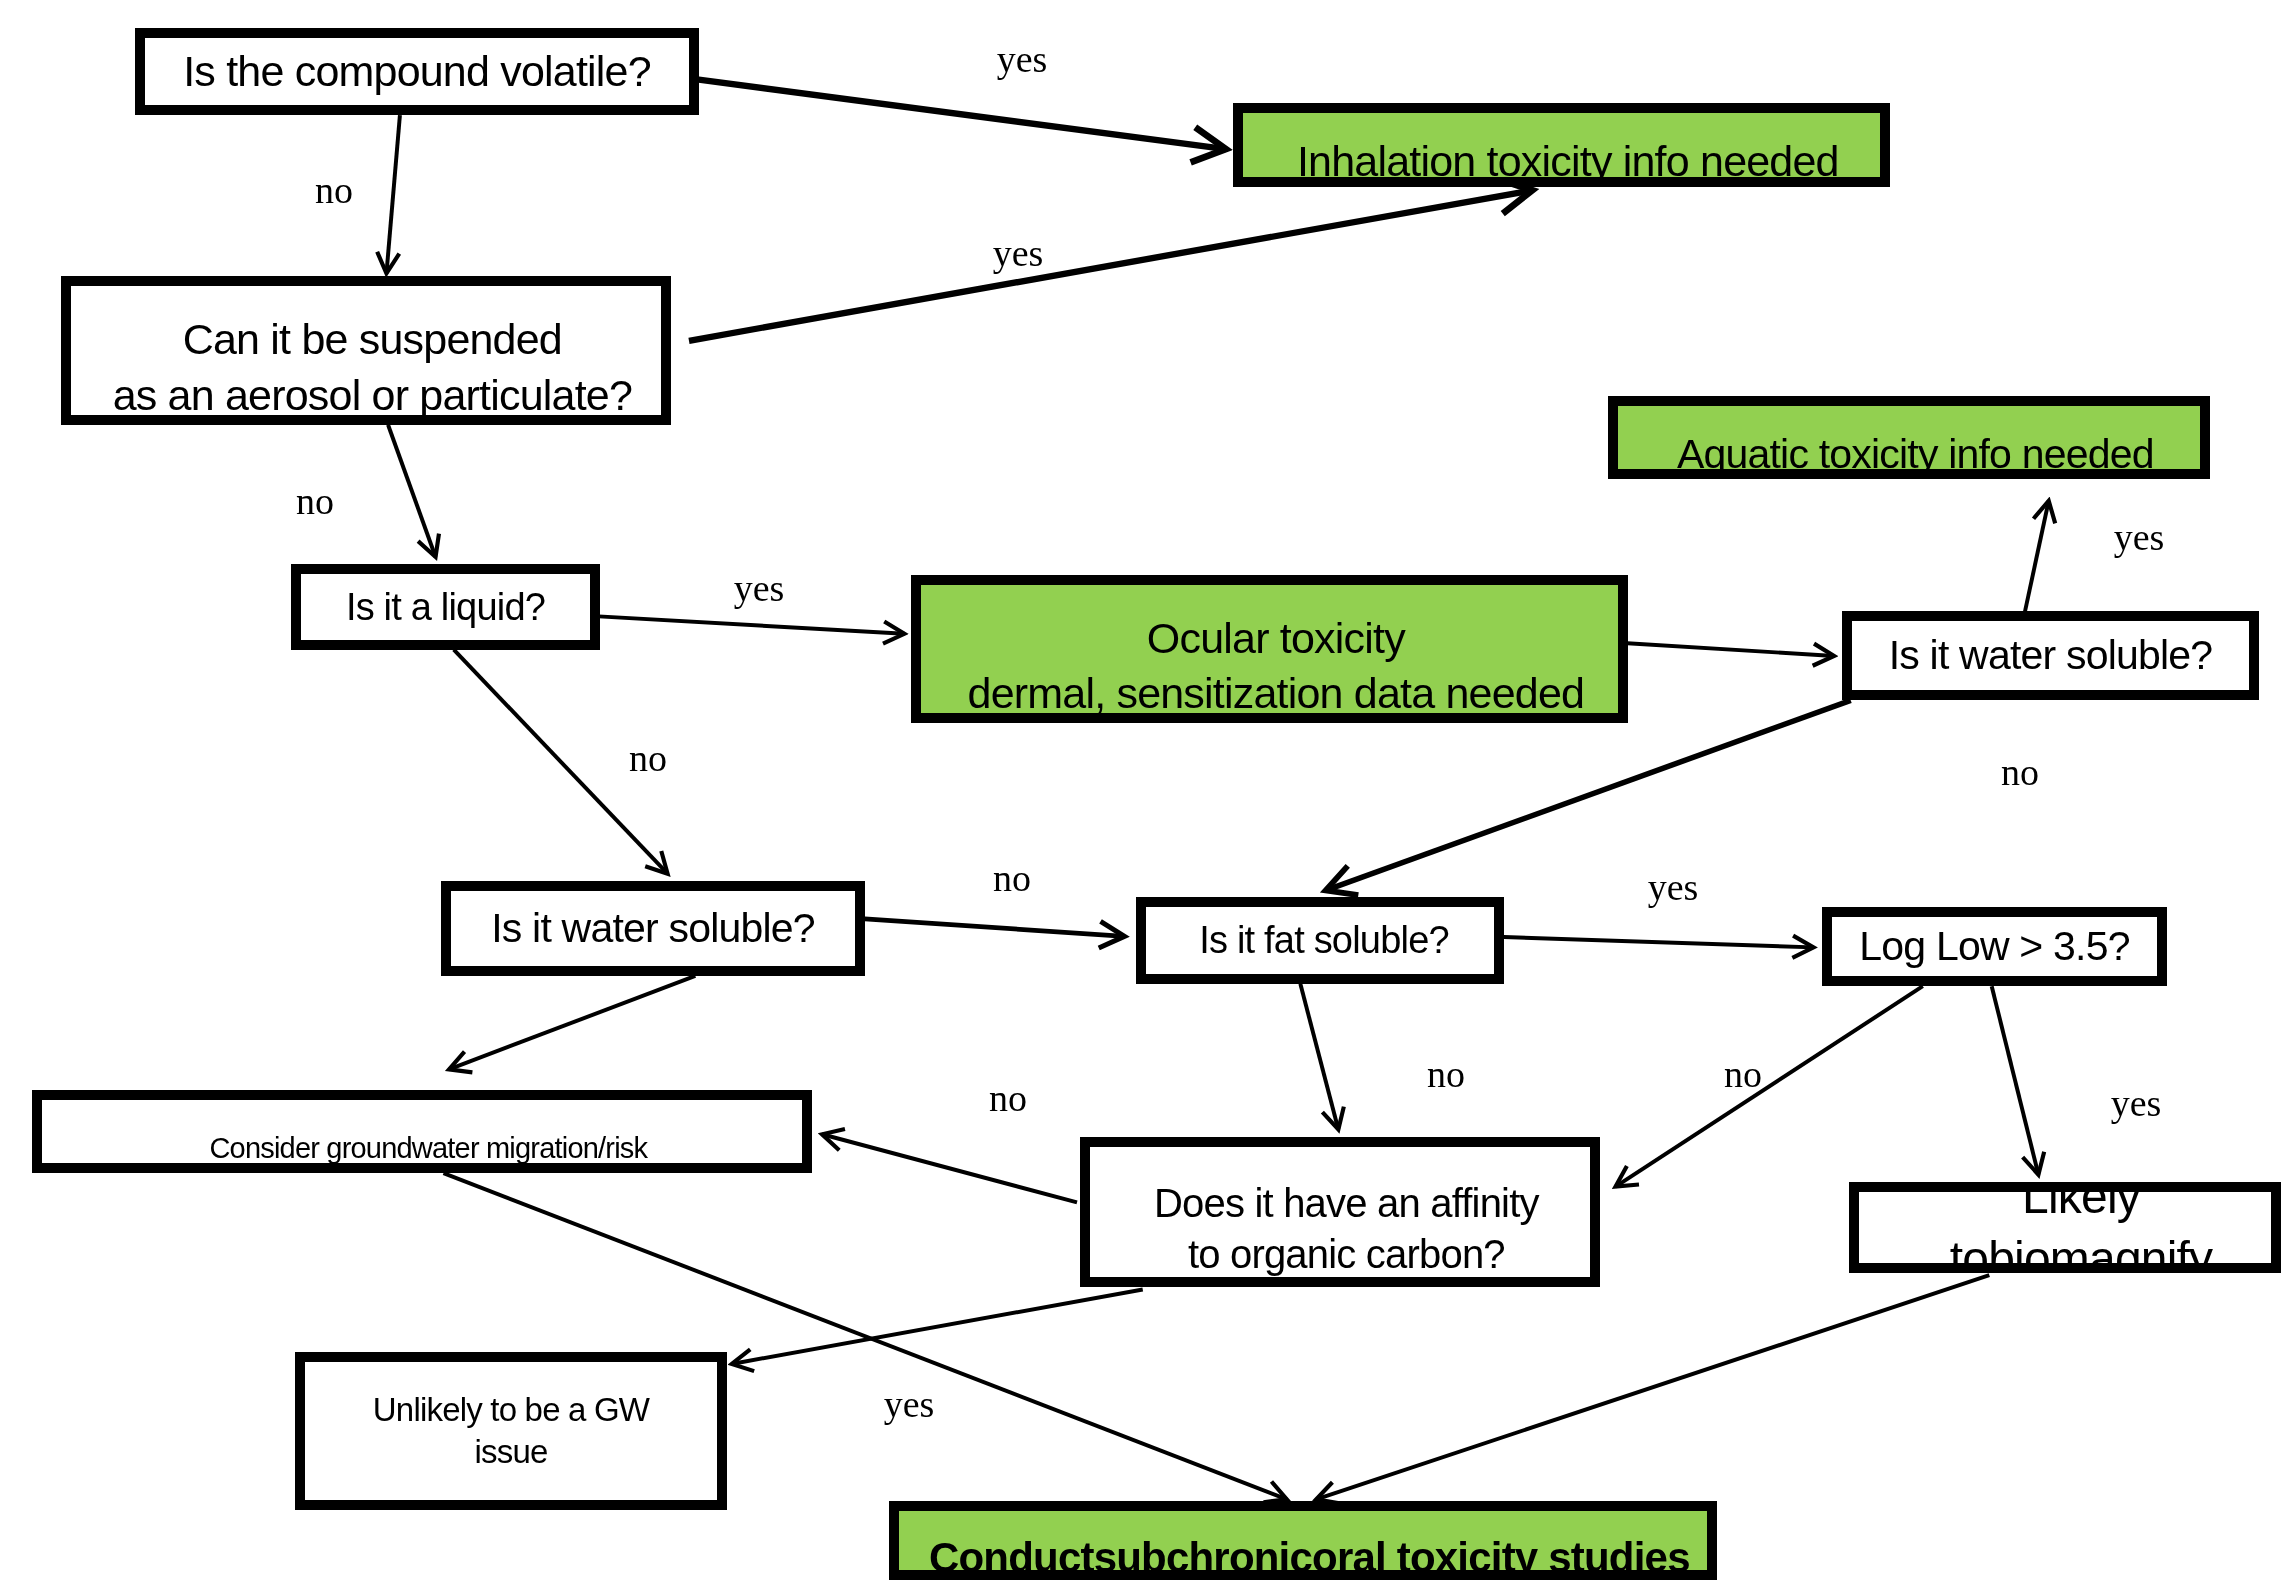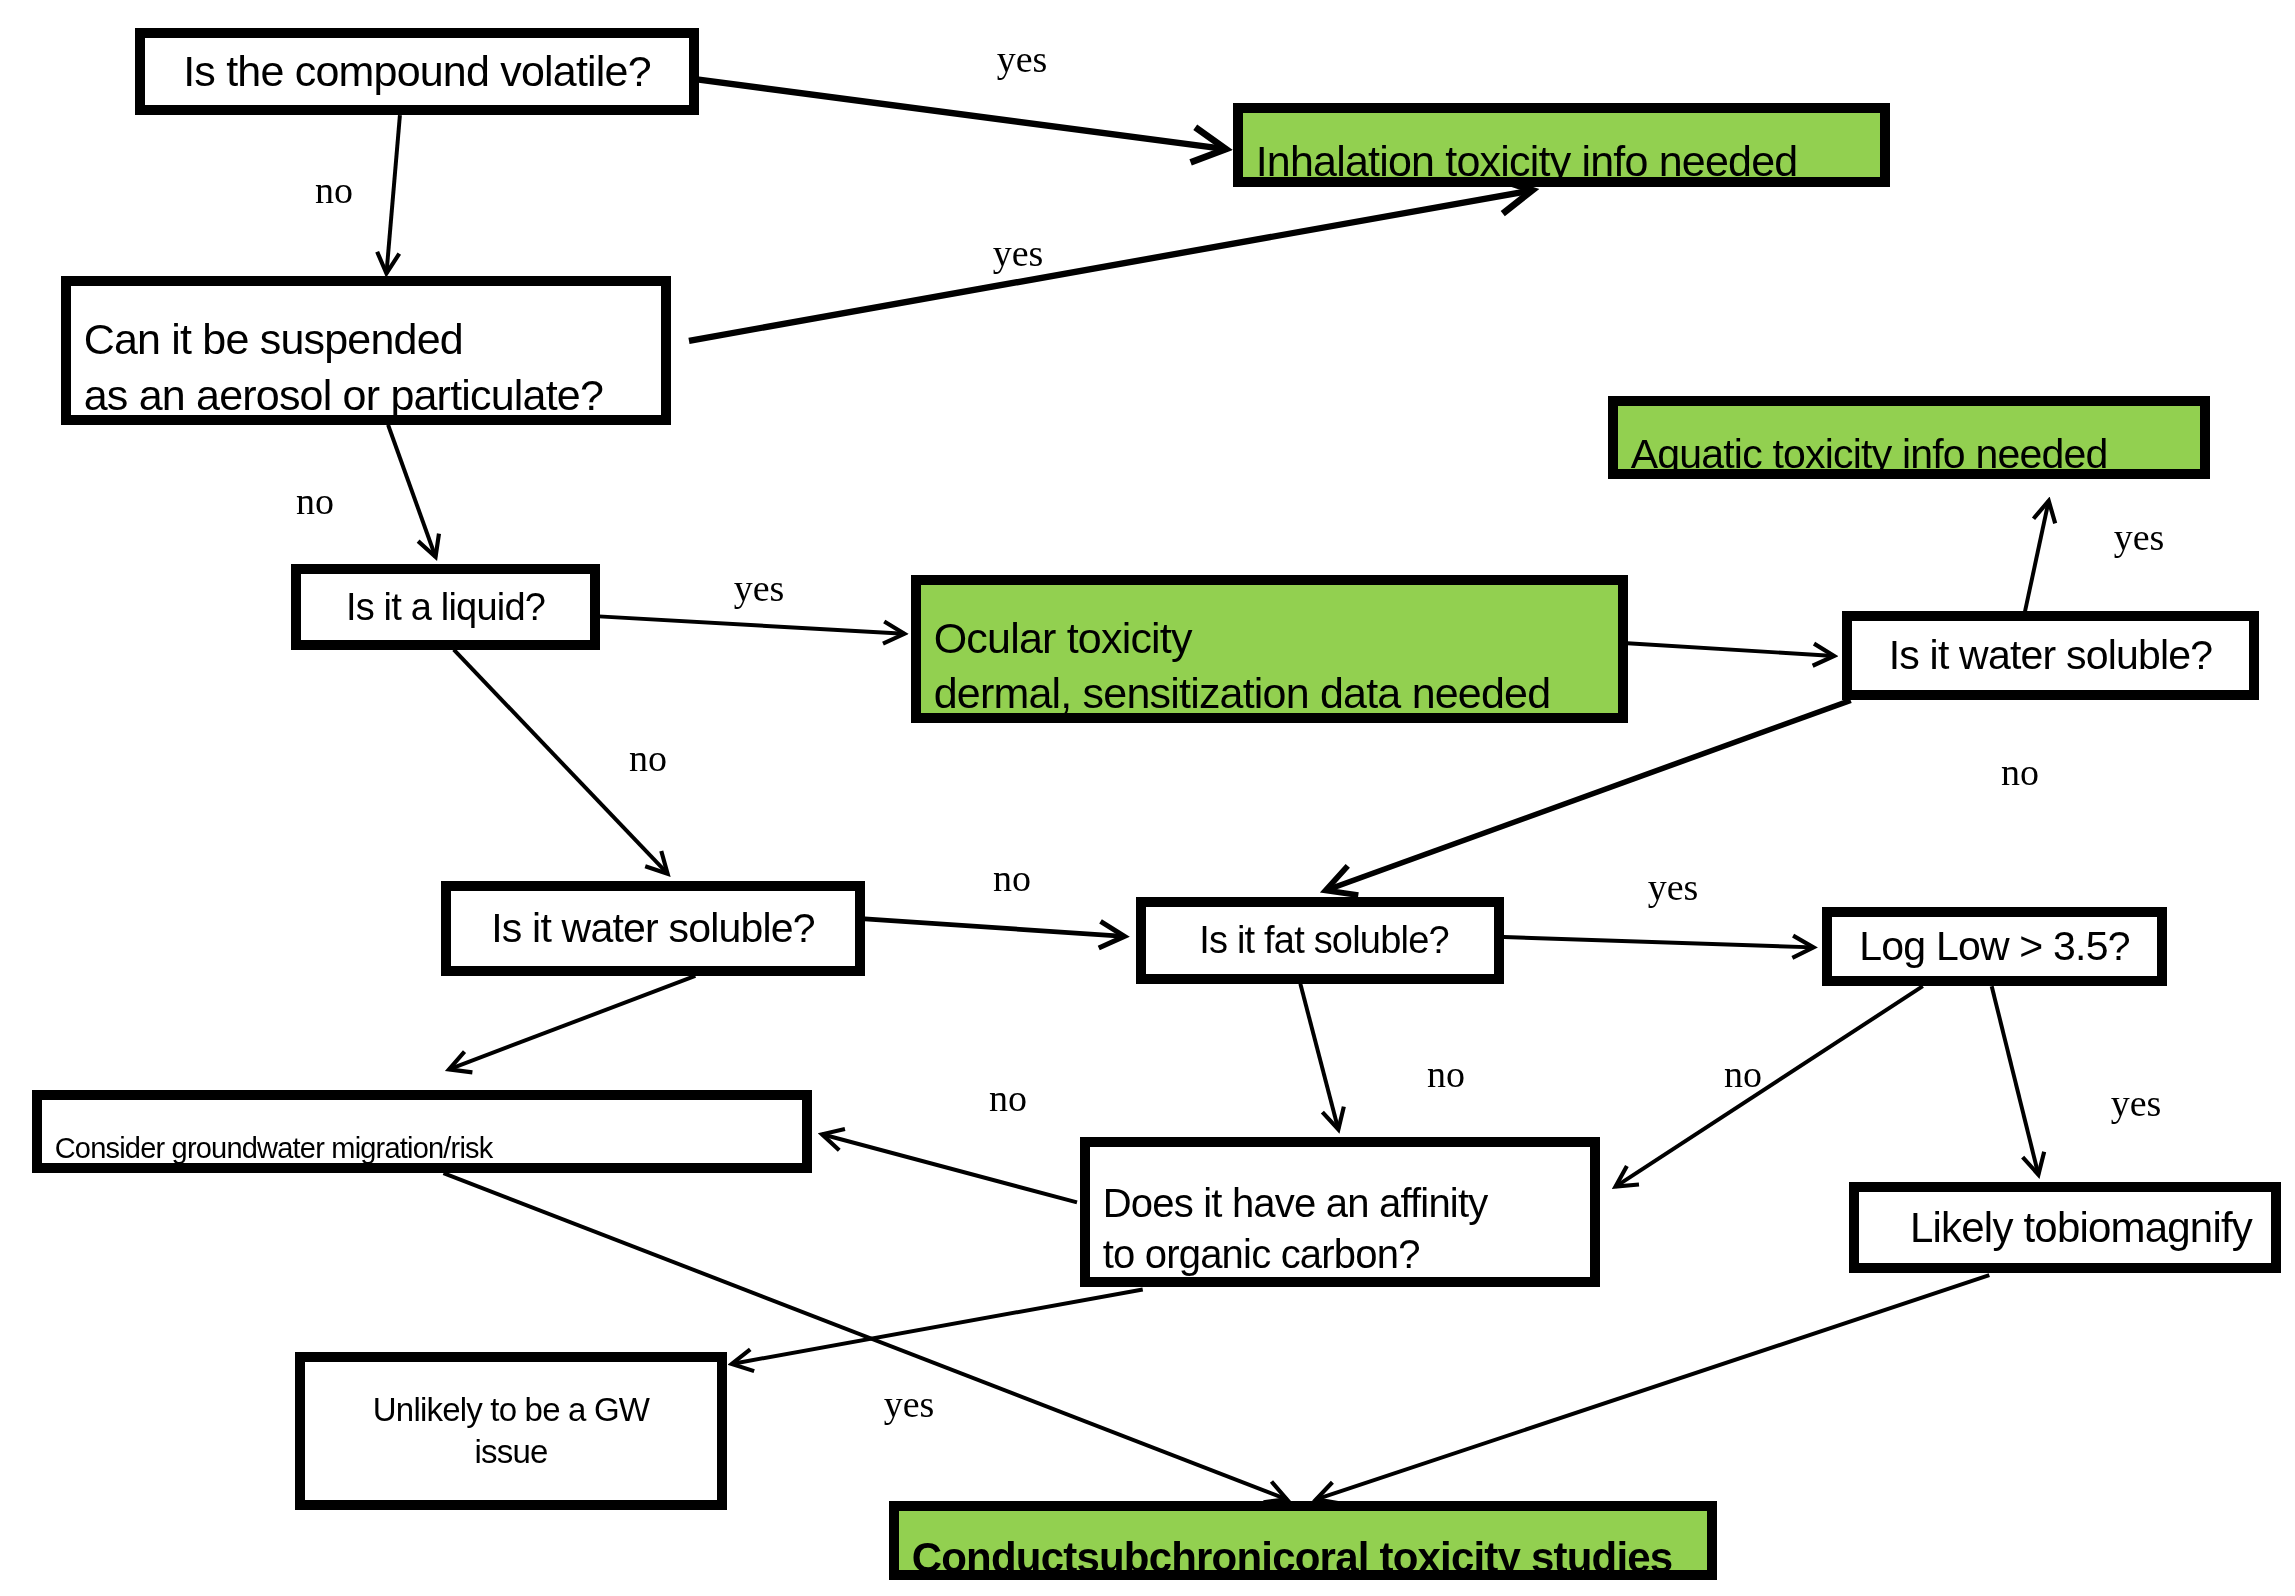--- a/index.html
+++ b/index.html
@@ -19,21 +19,21 @@
     color:#000;
     display:flex;
     align-items:center;
     overflow:hidden;
     white-space:pre-line;
     line-height:1.28;
     letter-spacing:-0.8px;
   }
   .node.outcome{background:#92D050;}
   .node .txt{display:block;width:100%;}
-  .node.align-left .txt{text-align:left;padding-left:12.7px;white-space:pre;margin-top:34px;}
+  .node.align-left .txt{text-align:center;padding-left:12.7px;white-space:pre;margin-top:34px;}
   .node.align-center .txt{text-align:center;}
   .edge-label{
     position:absolute;
     transform:translate(-50%,-50%);
     font-family:Liberation Serif, serif;
     font-size:38px;
     color:#000;
     white-space:nowrap;
   }
 </style>
@@ -78,21 +78,21 @@
       <div class="node align-center" style="left: 291px; top: 564px; width: 309px; height: 86px; font-size: 38px;"><span class="txt">Is it a liquid?</span></div>
       <div class="node outcome align-left" style="left: 911px; top: 575px; width: 717px; height: 148px; font-size: 43px;"><span class="txt">Ocular toxicity
 dermal, sensitization data needed</span></div>
       <div class="node align-center" style="left: 1842px; top: 611px; width: 417px; height: 89px; font-size: 41px;"><span class="txt">Is it water soluble?</span></div>
       <div class="node align-center" style="left: 441px; top: 881px; width: 424px; height: 95px; font-size: 41px;"><span class="txt">Is it water soluble?</span></div>
       <div class="node align-center" style="left: 1136px; top: 897px; width: 368px; height: 87px; font-size: 38px; padding-left: 8px;"><span class="txt">Is it fat soluble?</span></div>
       <div class="node align-center" style="left: 1822px; top: 907px; width: 345px; height: 79px; font-size: 41px;"><span class="txt">Log Low &gt; 3.5?</span></div>
       <div class="node align-left" style="left: 32px; top: 1090px; width: 780px; height: 83px; font-size: 29px;"><span class="txt">Consider groundwater migration/risk</span></div>
       <div class="node align-left" style="left: 1080px; top: 1137px; width: 520px; height: 150px; font-size: 40px;"><span class="txt">Does it have an affinity
 to organic carbon?</span></div>
-      <div class="node align-center" style="left: 1849px; top: 1182px; width: 432px; height: 91px; font-size: 42px; padding-left: 32px;"><span class="txt">Likely tobiomagnify</span></div>
+      <div class="node align-center" style="left: 1849px; top: 1182px; width: 432px; height: 91px; font-size: 48px; padding-left: 32px;"><span class="txt">Likely tobiomagnify</span></div>
       <div class="node align-center" style="left: 295px; top: 1321px; width: 432px; height: 158px; font-size: 33px; margin-top: 31px;"><span class="txt">Unlikely to be a GW
 issue</span></div>
       <div class="node outcome align-left" style="left: 889px; top: 1501px; width: 828px; height: 79px; font-size: 42px; font-weight: bold;"><span class="txt">Conductsubchronicoral toxicity studies</span></div>
     </div>
   <div id="labels">
       <div class="edge-label" style="left: 334px; top: 190px;">no</div>
       <div class="edge-label" style="left: 1022px; top: 59px;">yes</div>
       <div class="edge-label" style="left: 1018px; top: 253px;">yes</div>
       <div class="edge-label" style="left: 315px; top: 501px;">no</div>
       <div class="edge-label" style="left: 759px; top: 588px;">yes</div>

